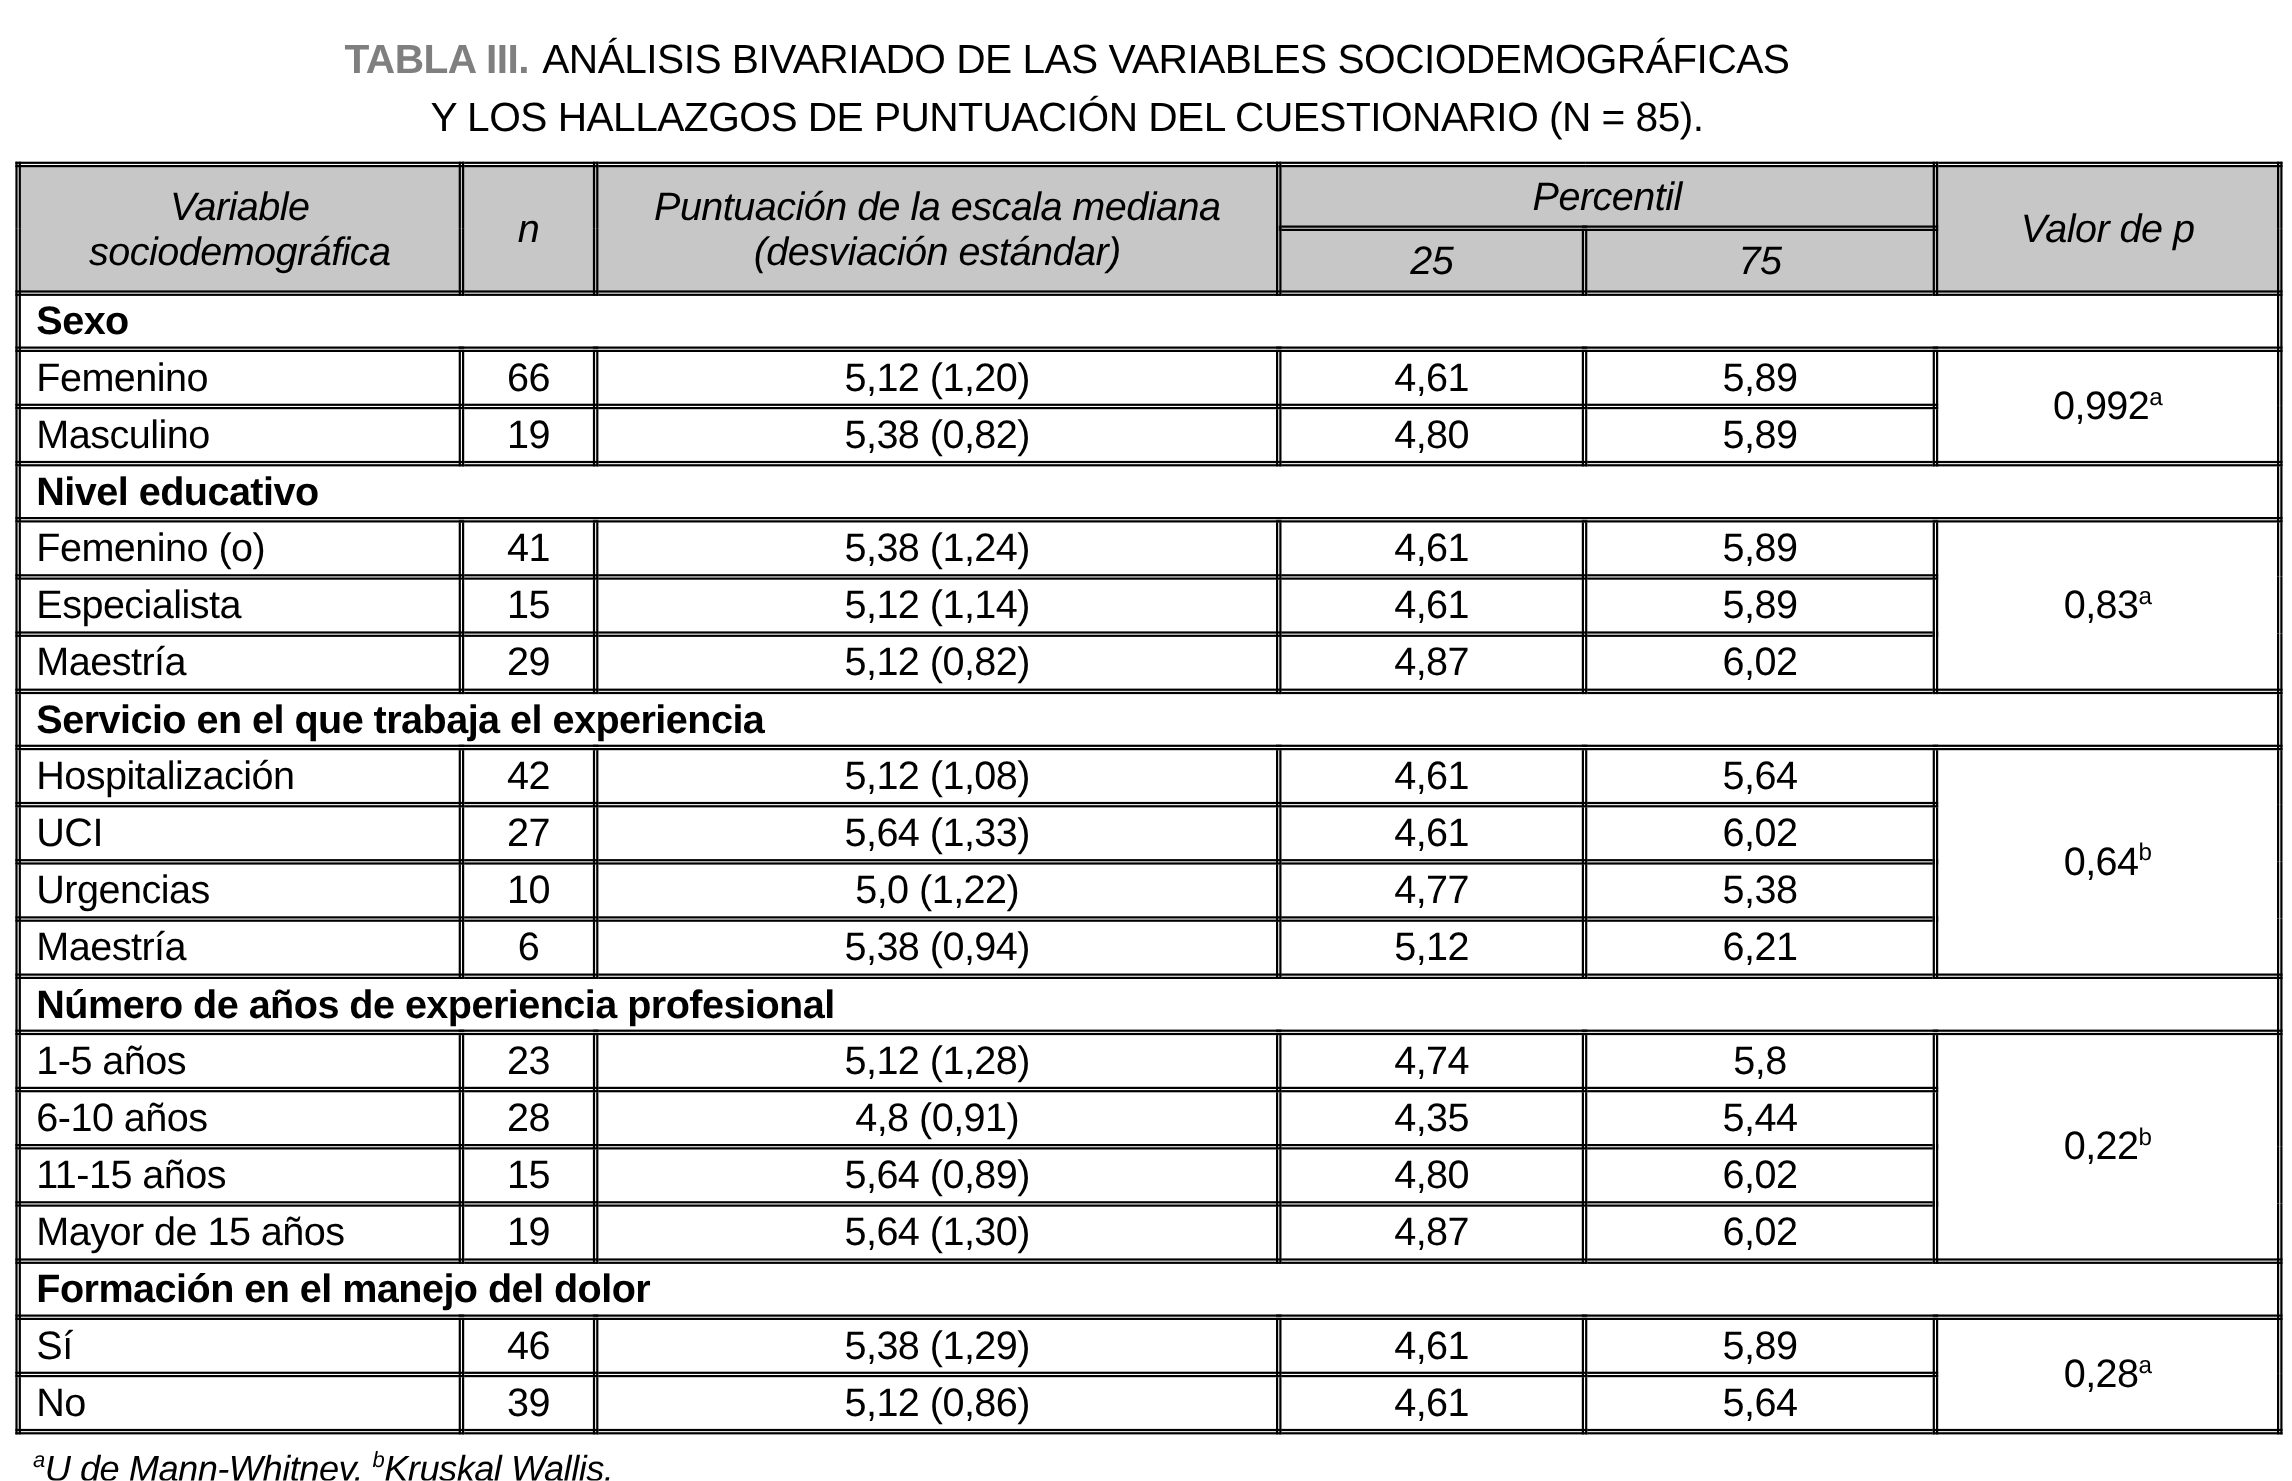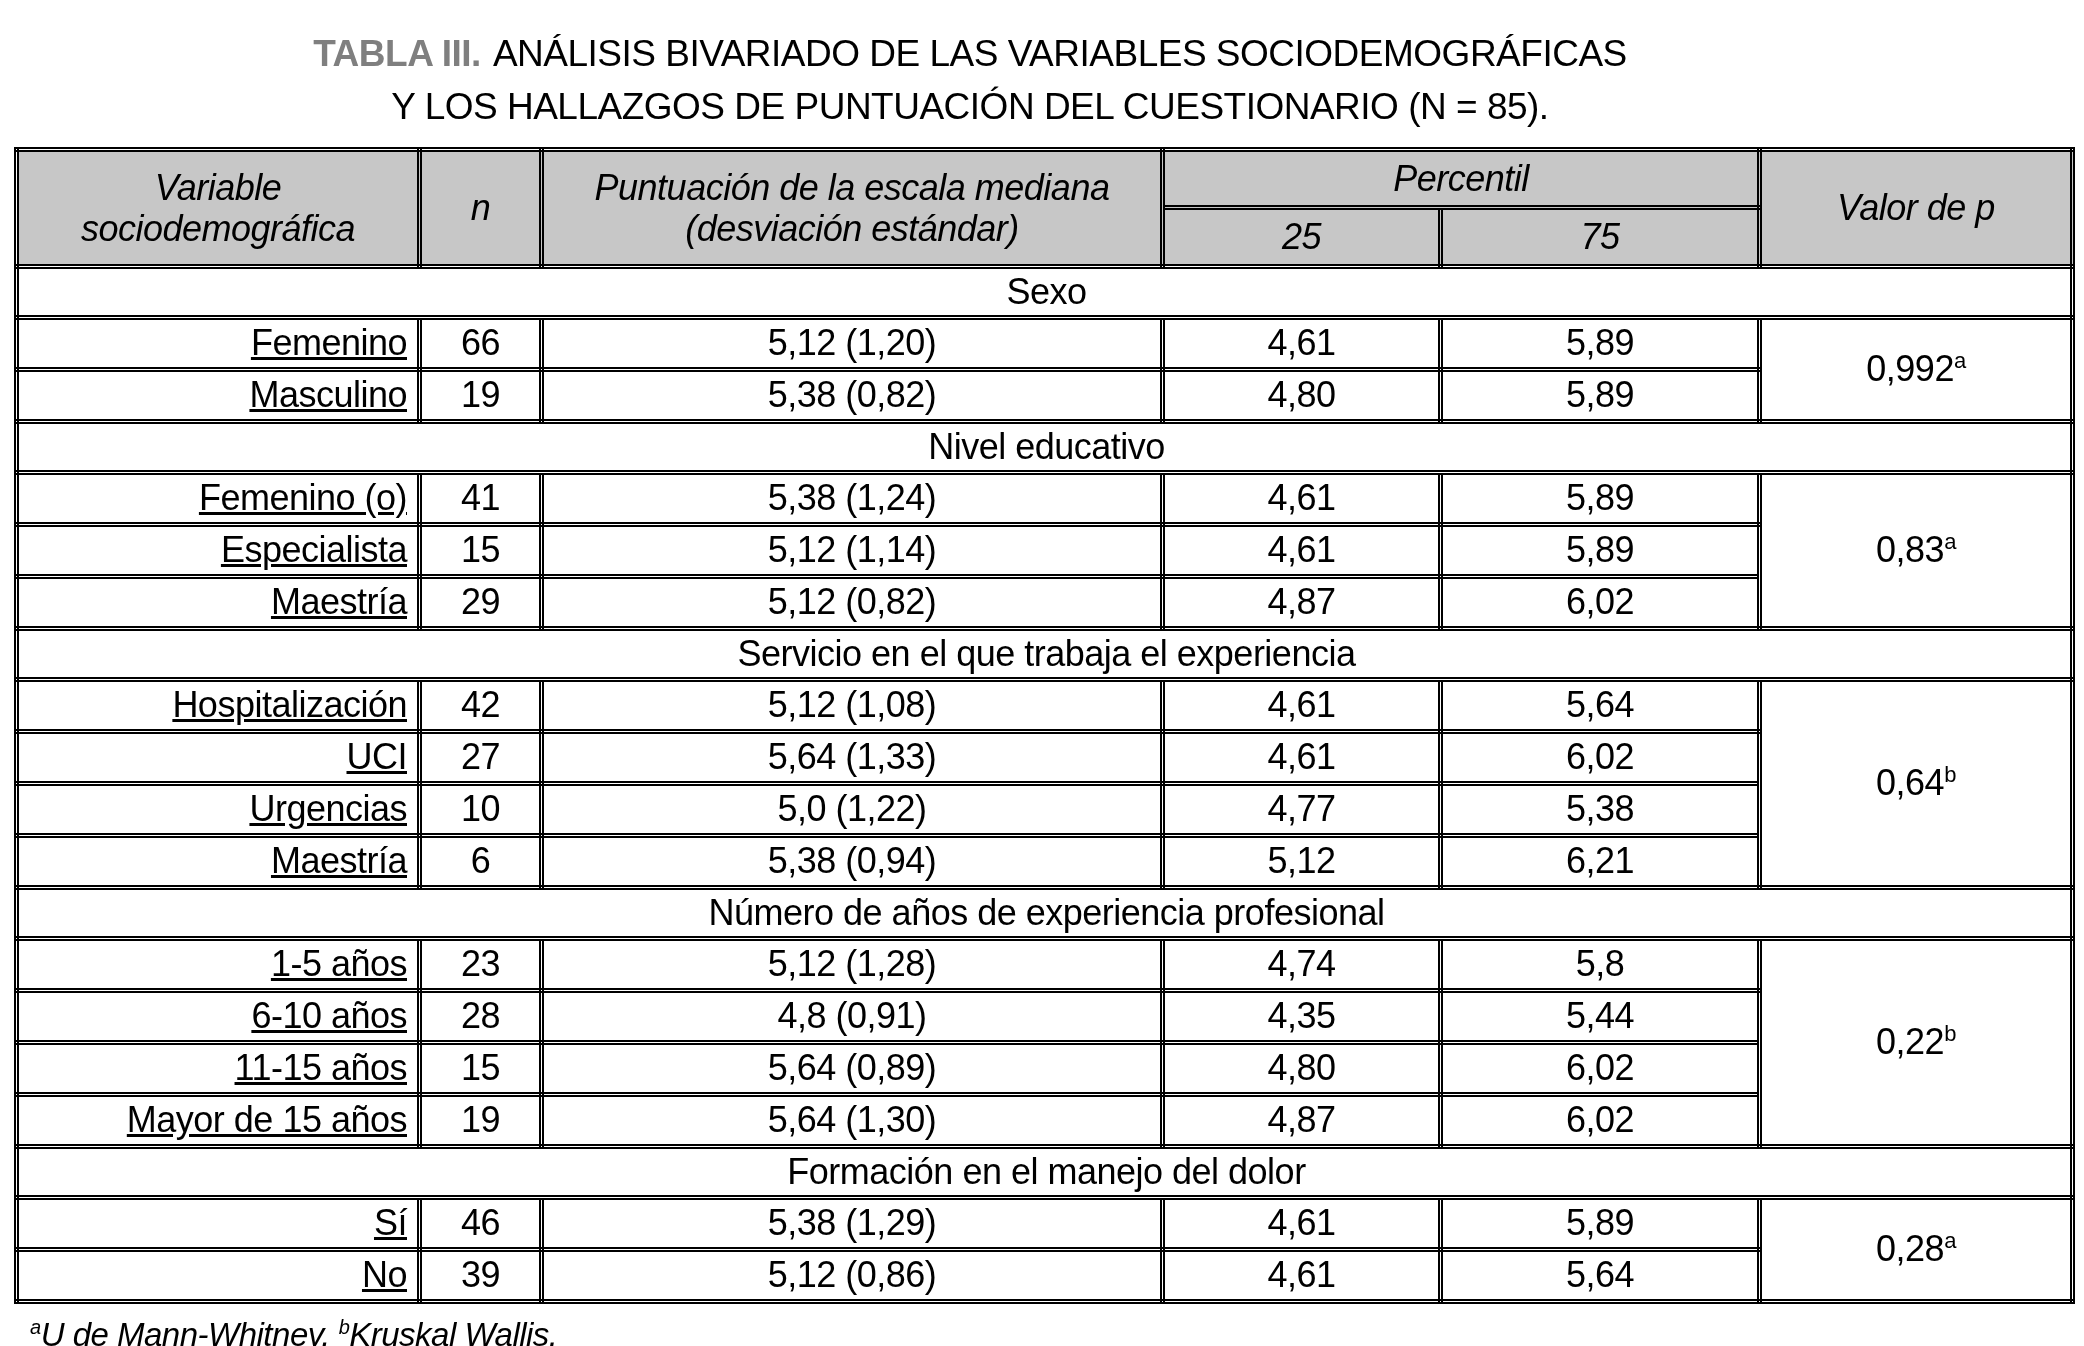--- a/index.html
+++ b/index.html
@@ -45,25 +45,25 @@
     line-height: 1.15;
   }
   td {
     font-size: 36px;
     letter-spacing: -0.5px;
     height: 52px;
     padding: 2px 10px;
     vertical-align: middle;
     background: #fff;
   }
-  td.var { text-align: right; padding-left: 14px; text-decoration: underline; }
+  td.var { text-align: left; padding-left: 14px; }
   td.c   { text-align: center; }
   tr.section td {
-    font-weight: 400;
-    text-align: center;
+    font-weight: 700;
+    text-align: left;
     padding-left: 14px;
     height: 50px;
   }
   sup { font-size: 22px; line-height: 0; }
 
   
   .footnote {
     margin: 12px 0 0 30px;
     font-style: italic;
     font-size: 33px;

